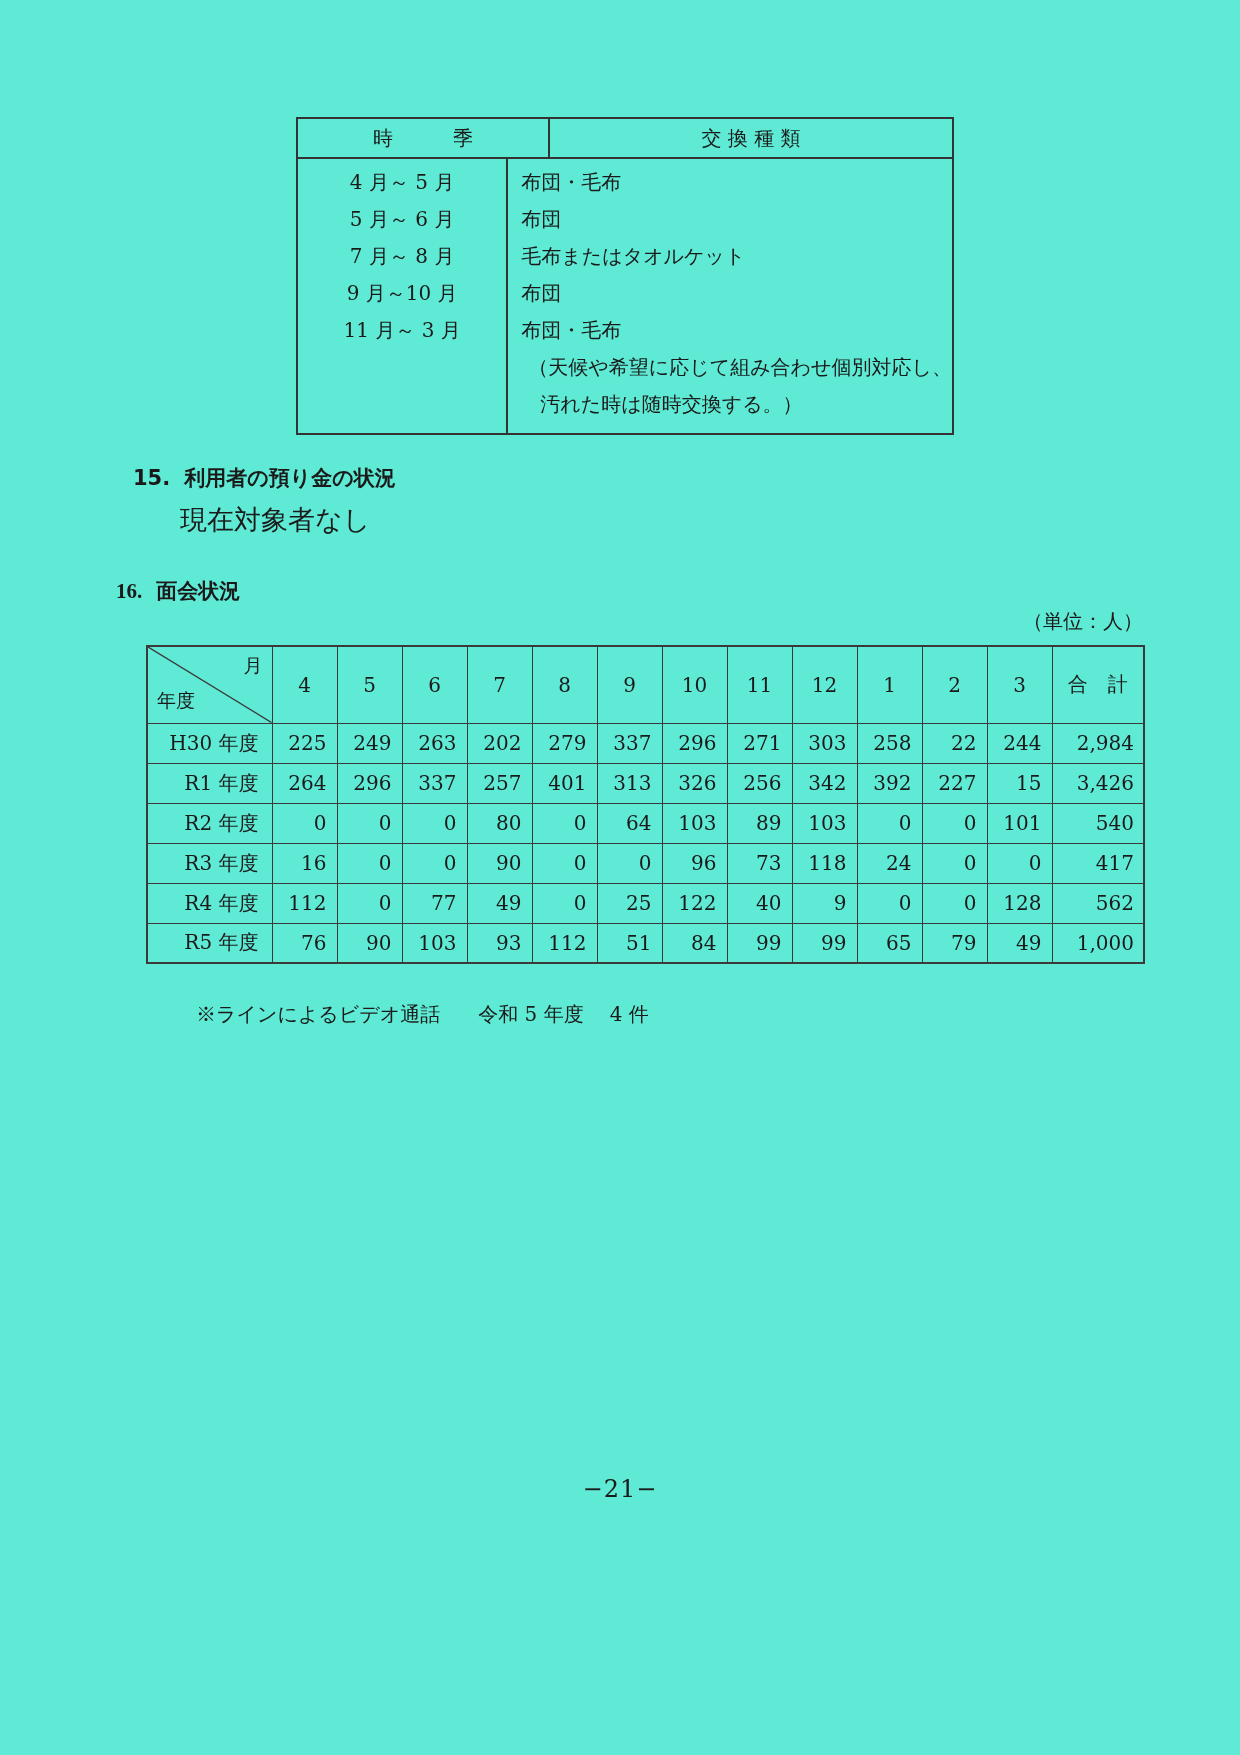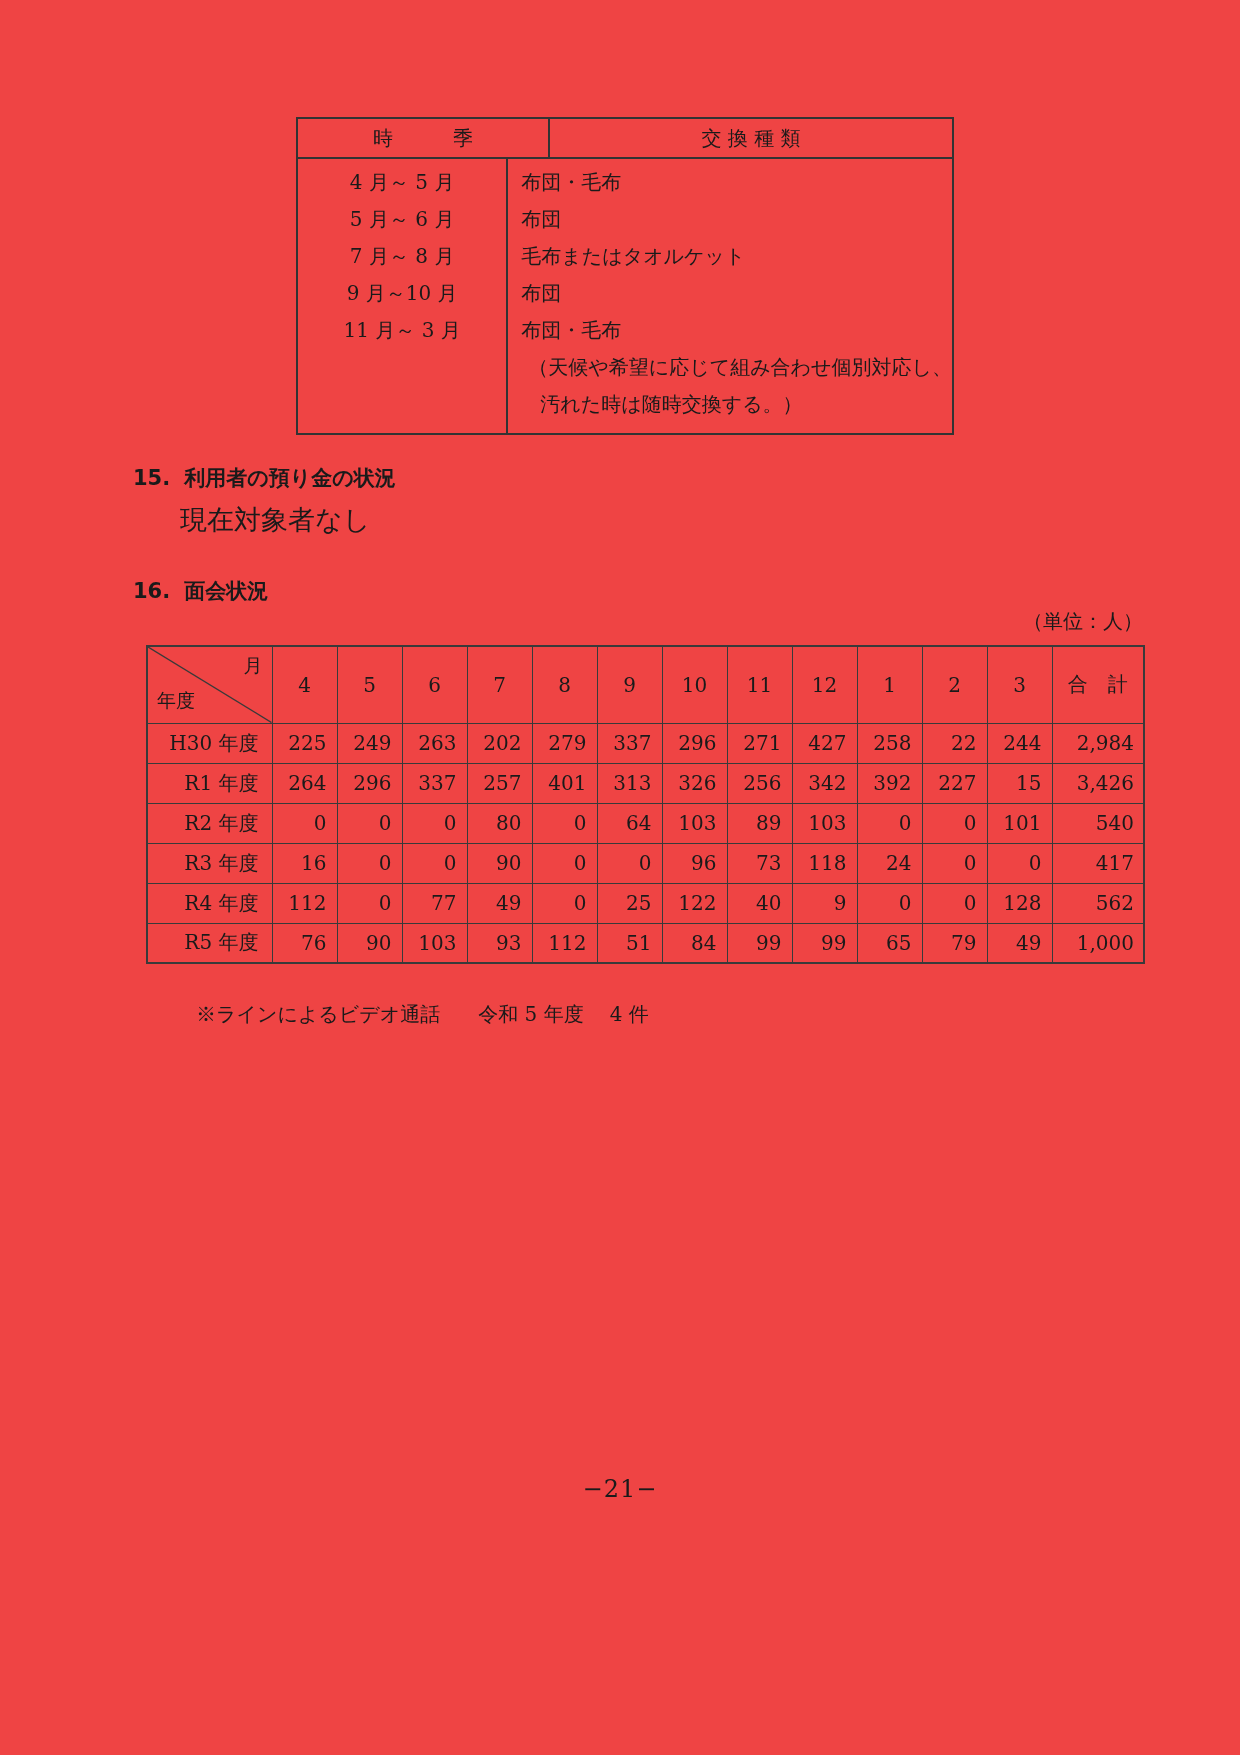--- a/index.html
+++ b/index.html
@@ -1,18 +1,18 @@
 <!DOCTYPE html>
 <html><head>
 <meta charset="utf-8">
 <style>
   * { margin:0; padding:0; box-sizing:border-box; }
   html,body { background:#ffffff; }
   .page {
-    position:relative; width:1240px; height:1755px; background:#ef4444; color:#1a1a1a;
+    position:relative; width:1240px; height:1755px; background:#5eead4; color:#1a1a1a;
     font-family:"DejaVu Serif","Liberation Serif",serif; overflow:hidden;
   }
 
   
   .t1 { position:absolute; left:296px; top:117px; width:658px; border:2px solid #333; }
   .t1-head { display:flex; height:40px; border-bottom:2px solid #333; }
   .t1-head .t1-c1 { width:252px; border-right:2px solid #333; display:flex; align-items:center; justify-content:center; font-size:20px; }
   .t1-head .t1-c2 { flex:1; display:flex; align-items:center; justify-content:center; font-size:20px; }
   .t1-body { display:flex; }
   .t1-body .t1-c1 { width:252px; border-right:2px solid #333; padding:5px 0 10px 0; }
@@ -24,21 +24,21 @@
   .t1-line.note2 { padding-left:32px; }
 
   
   .sec-head {
     position:absolute; font-family:"DejaVu Sans","Liberation Sans",sans-serif;
     font-weight:bold; font-size:21px; white-space:nowrap;
   }
   .sec-head .sec-num { margin-right:14px; }
   .sec15-head { left:133px; top:464px; }
   .sec15-body { position:absolute; left:180px; top:502px; font-size:27px; }
-  .sec16-head { left:133px; top:577px; }
+  .sec16-head { left:116px; top:577px;font-family:Liberation Serif, serif; }
   .unit-label { position:absolute; right:97px; top:608px; font-size:20px; }
 
   
   .t2 {
     position:absolute; left:146px; top:645px; width:997px;
     border-collapse:collapse; table-layout:fixed; font-size:20px;
   }
   .t2 td { border:1.5px solid #3a3a3a; overflow:hidden; }
   .t2 { border:2px solid #3a3a3a; }
   .t2 tr.hrow { height:77px; }
@@ -142,21 +142,21 @@
     <tr class="drow">
       <td class="yr">H30 年度</td>
       <td class="num">225</td>
       <td class="num">249</td>
       <td class="num">263</td>
       <td class="num">202</td>
       <td class="num">279</td>
       <td class="num">337</td>
       <td class="num">296</td>
       <td class="num">271</td>
-      <td class="num">427</td>
+      <td class="num">303</td>
       <td class="num">258</td>
       <td class="num">22</td>
       <td class="num">244</td>
       <td class="tot">2,984</td>
     </tr>
     <tr class="drow">
       <td class="yr">R1 年度</td>
       <td class="num">264</td>
       <td class="num">296</td>
       <td class="num">337</td>

